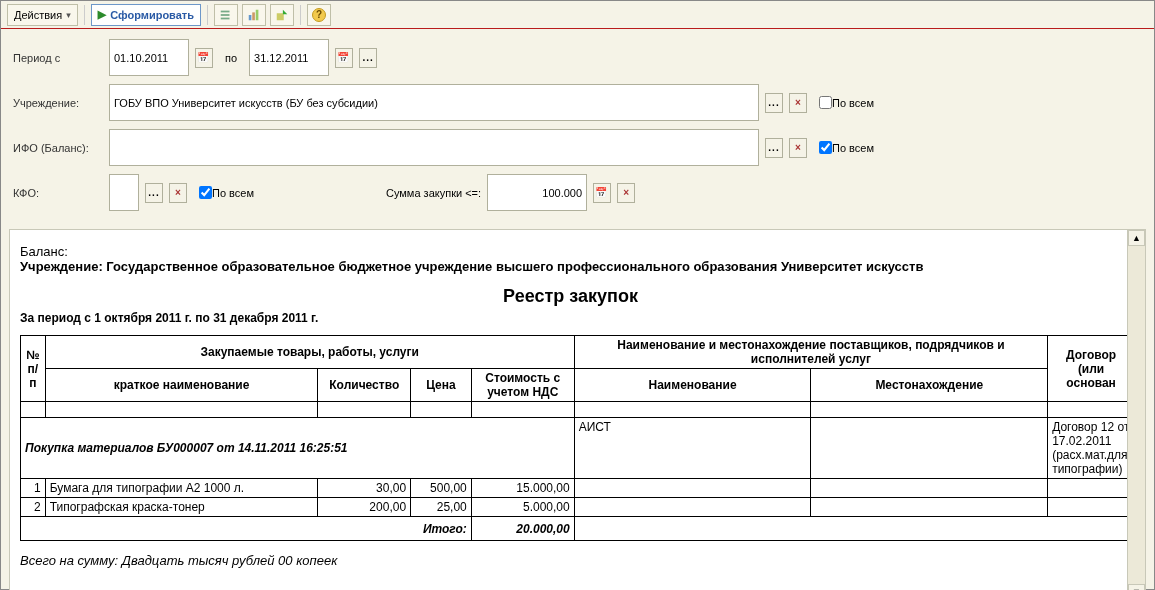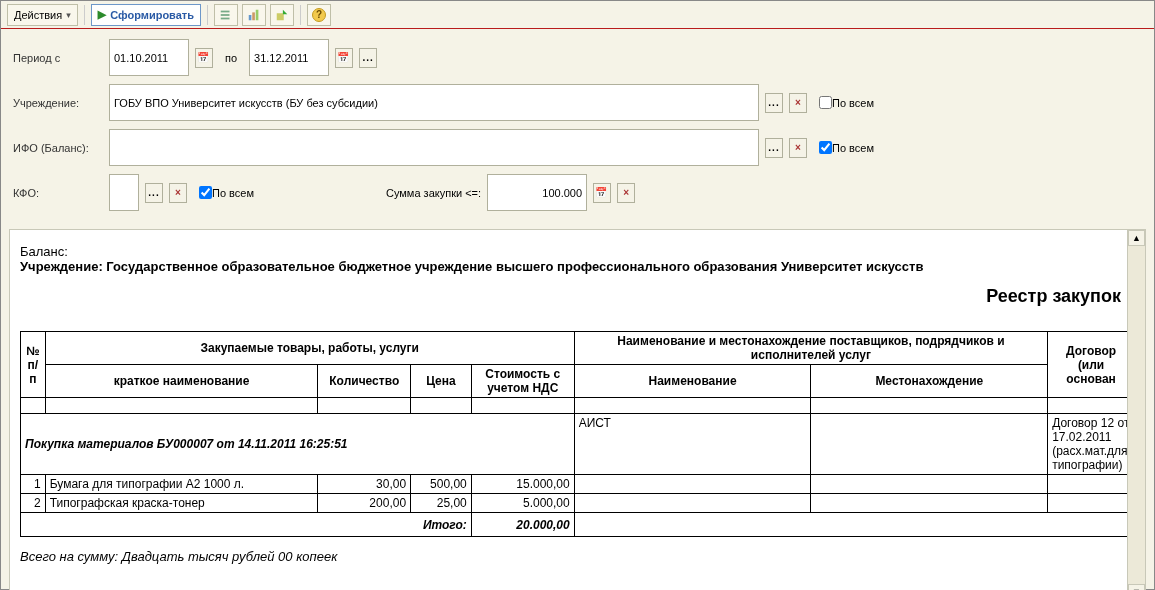--- a/index.html
+++ b/index.html
@@ -64,21 +64,21 @@
 .vscroll .sbtn.up { position:absolute; top:0; left:0; right:0;}
 .vscroll .sbtn.dn { position:absolute; bottom:0; left:0; right:0;}
 .hscroll { position: absolute; left: 0; right: 18px; bottom: 0; height: 18px; background: #ece9d8; border-top: 1px solid #c8c8b8;}
 .hscroll .sbtn { width: 16px; height: 100%; display:inline-flex;align-items:center;justify-content:center; background: #f5f3e7; border:1px solid #c8c8b8; font-size:9px; cursor:pointer;}
 .hscroll .sbtn.lf { position:absolute; left:0;}
 .hscroll .sbtn.rt { position:absolute; right:0;}
 .corner { position:absolute; right:0; bottom:0; width:18px; height:18px; background:#ece9d8; border-left:1px solid #c8c8b8; border-top:1px solid #c8c8b8;}
 
 .report-head1 { font-size: 13px; }
 .report-head1 .b { font-weight: bold; }
-.report-title { text-align: right; font-weight: bold; font-size: 18px; margin: 12px 0 24px; }
+.report-title { text-align: center; font-weight: bold; font-size: 18px; margin: 12px 0 4px; }
 .period { font-weight: bold; font-size: 12px; margin-bottom: 10px; }
 
 table.reg { border-collapse: collapse; width: 1115px; font-size: 12px; }
 table.reg th, table.reg td { border: 1px solid #000; padding: 2px 4px; vertical-align: middle; }
 table.reg th { font-weight: bold; text-align: center; }
 .rnum { text-align: right; }
 .empty td { height: 16px; }
 .grp td { font-style: italic; font-weight: bold; height: 56px; vertical-align: middle; }
 .grp td.norm { font-style: normal; font-weight: normal; vertical-align: top;}
 .totalrow td { font-weight: bold; font-style: italic; border: none; height: 24px; }
@@ -175,20 +175,21 @@
     </div>
   </div>
 
   <div class="report-wrap">
     <div class="report-inner">
       <div class="report-head1">Баланс:</div>
       <div class="report-head1">
         <span class="b">Учреждение: </span><span class="b">Государственное образовательное бюджетное учреждение высшего профессионального образования  Университет искусств</span>
       </div>
       <div class="report-title">Реестр закупок</div>
+      <div class="period">За период с 1 октября 2011 г. по 31 декабря 2011 г.</div>
 
       <table class="reg">
         <thead>
           <tr>
             <th rowspan="2" style="width:24px">№ п/п</th>
             <th colspan="4">Закупаемые товары, работы, услуги</th>
             <th colspan="2">Наименование и местонахождение поставщиков, подрядчиков и исполнителей услуг</th>
             <th rowspan="2" style="width:82px">Договор (или основан</th>
           </tr>
           <tr>

